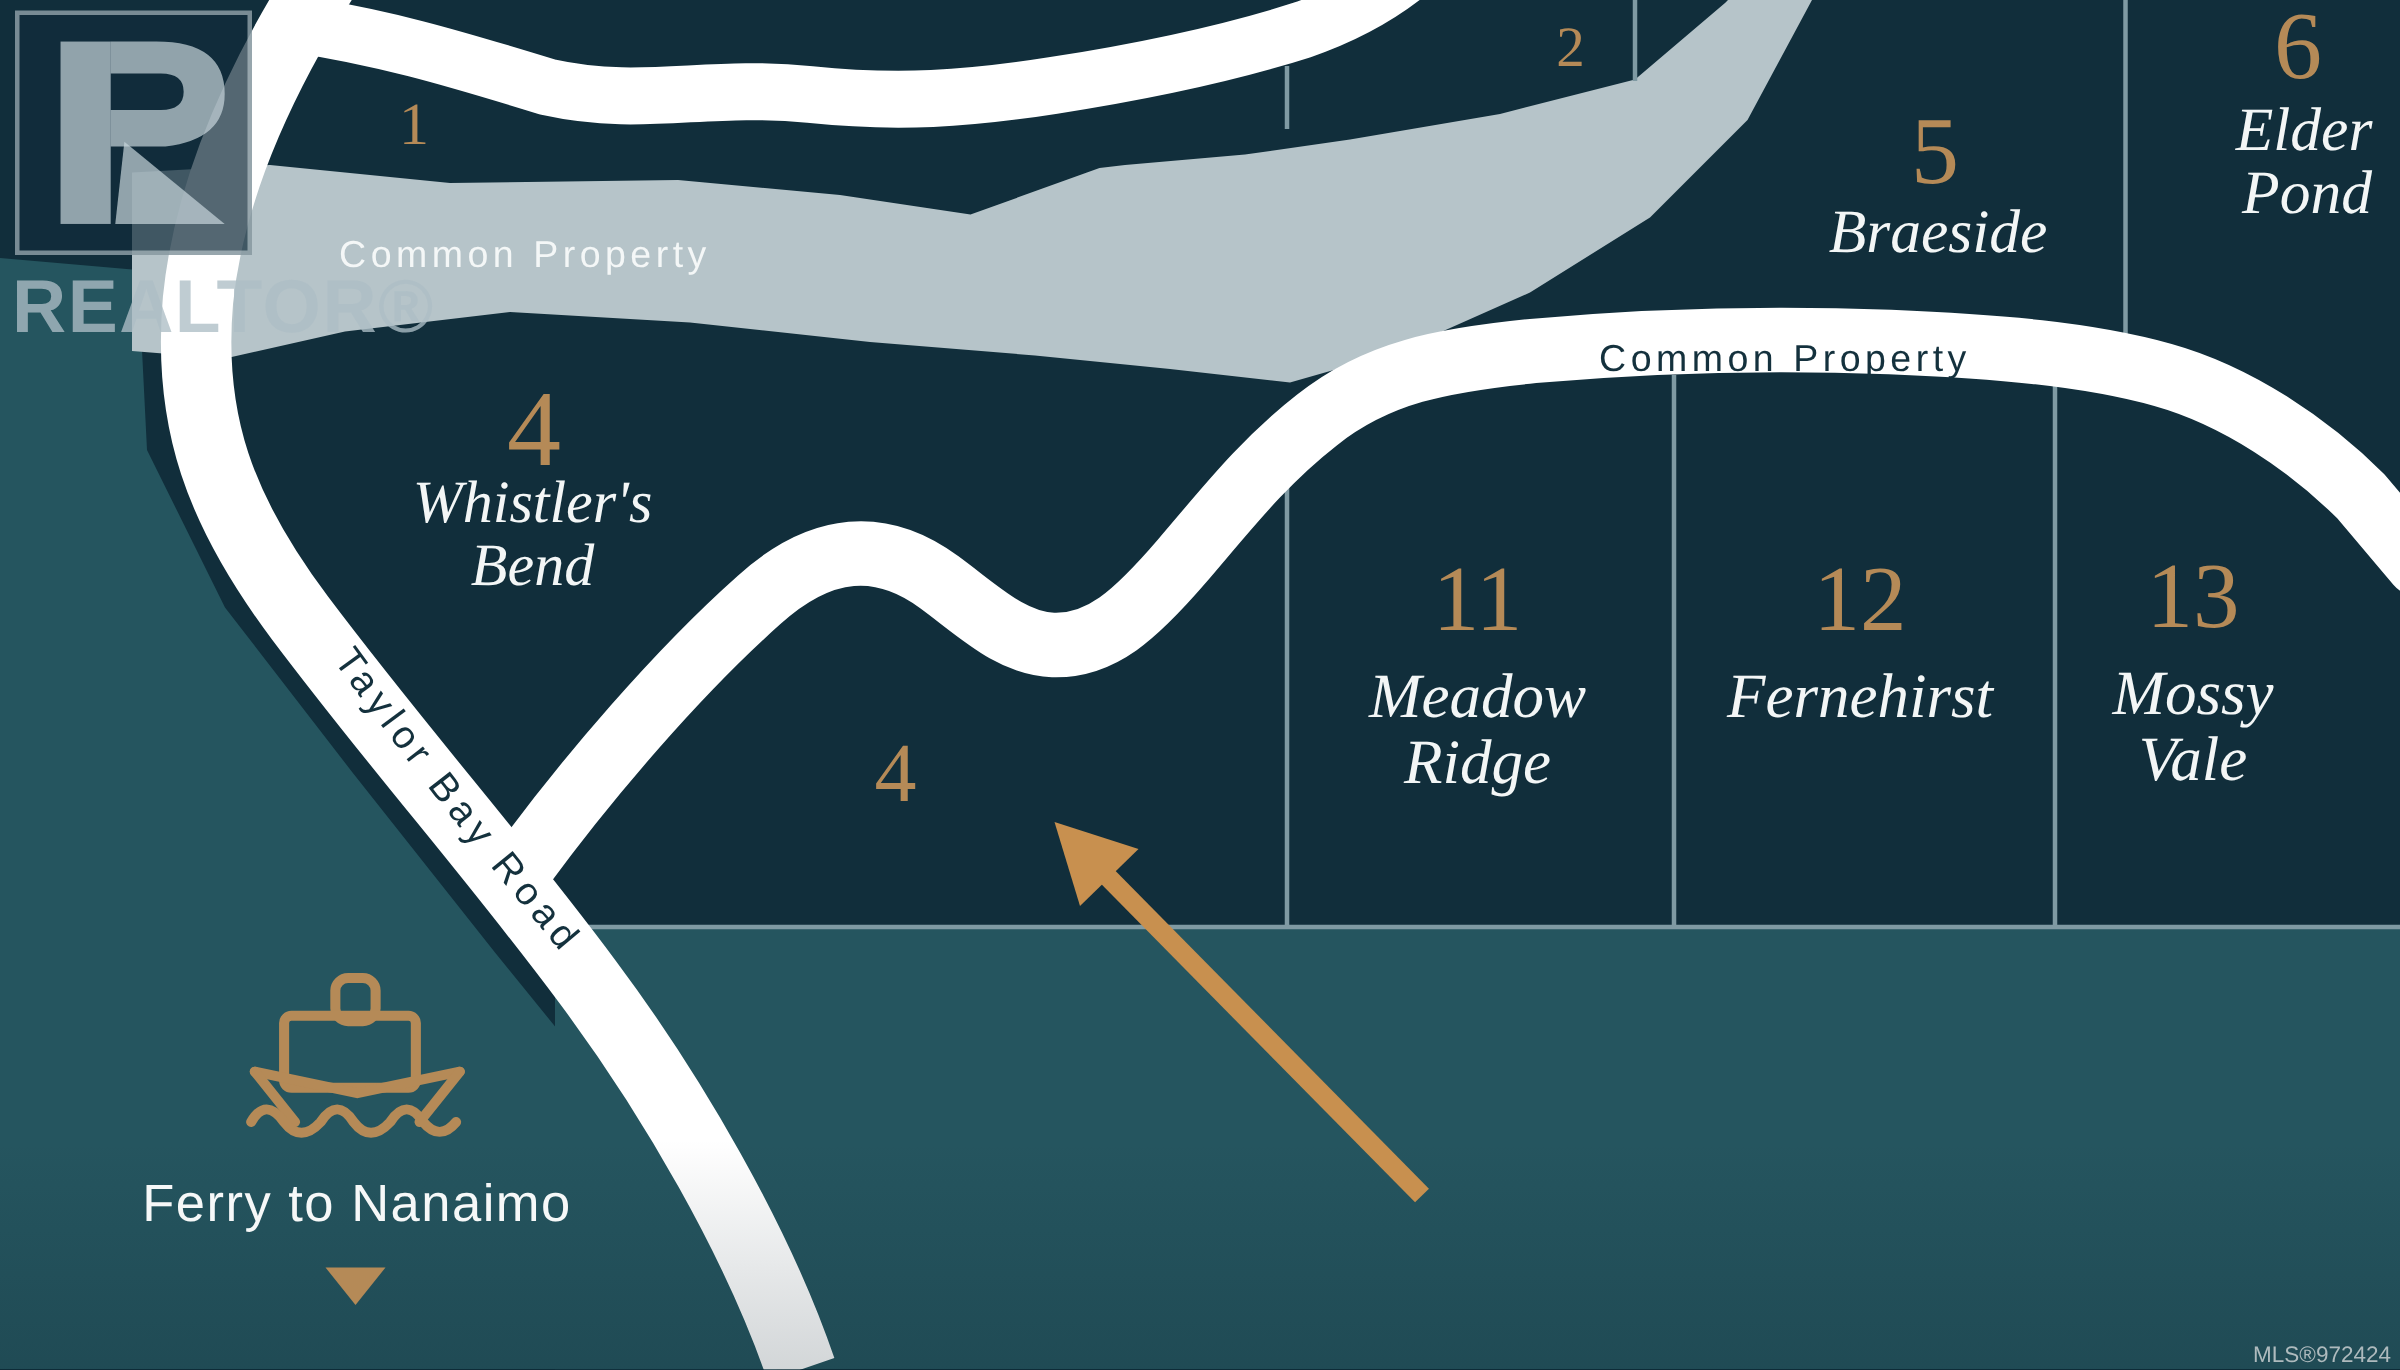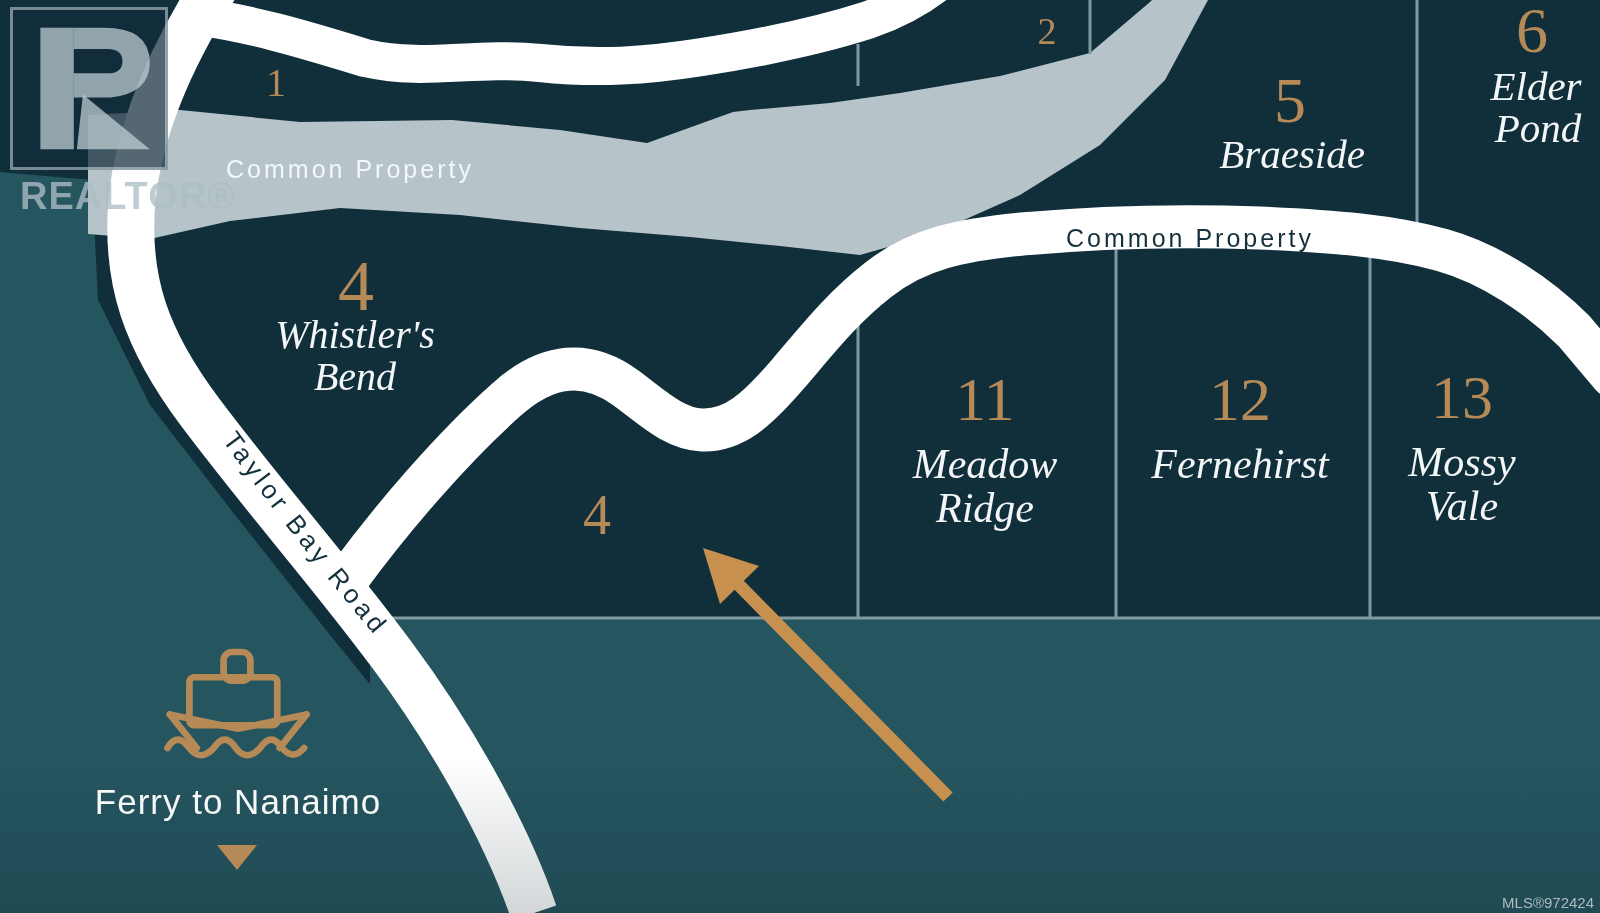--- a/index.html
+++ b/index.html
@@ -50,23 +50,23 @@
     position:absolute;left:4px;top:5px;width:200px;height:215px;
     pointer-events:none;
   }
   .wm-box{
     position:absolute;left:6px;top:2px;width:158px;height:163px;
     background:rgba(18,44,60,0.72);
     border:3px solid rgba(205,218,223,0.55);
     box-sizing:border-box;
   }
   .wm-text{
-    position:absolute;left:16px;top:170px;width:200px;
+    position:absolute;left:4px;top:170px;width:200px;
     font-family:"Liberation Sans",sans-serif;
-    font-weight:bold;font-size:38px;letter-spacing:1px;
+    font-weight:bold;font-size:50px;letter-spacing:1px;
     color:rgba(173,190,197,0.78);
   }
 </style>
 </head>
 <body>
 
 <div class="canvas">
 
   <svg width="1600" height="913" viewBox="0 0 1600 913">
     <defs>

